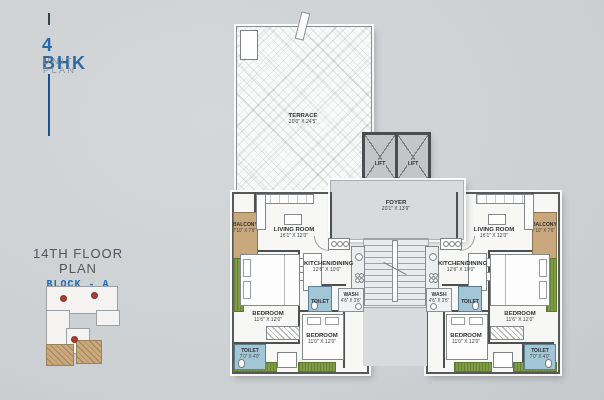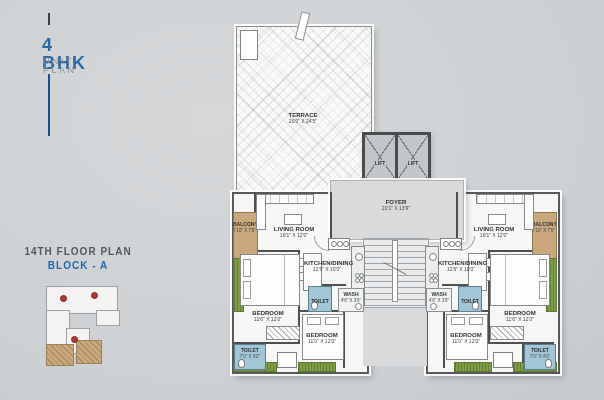--- a/index.html
+++ b/index.html
@@ -8,21 +8,21 @@
     font-family:"Liberation Sans","DejaVu Sans",sans-serif;
     background:radial-gradient(ellipse at 35% 30%, #d5d7d9 0%, #cdd0d2 70%, #c6c9cb 100%);
   }
   .abs{position:absolute;}
   .shadowed{box-shadow:3px 4px 6px rgba(55,60,66,.30);}
   
   .tick{width:2px;height:12px;background:#35404c;}
   .title-main{color:#2c69a5;font-size:18px;font-weight:bold;letter-spacing:2px;line-height:1;}
   .title-sub{color:#8d9296;font-size:9px;letter-spacing:2.5px;line-height:1;}
   .vline{width:2px;height:62px;background:#1d4f8a;}
-  .floor-line1{color:#53575c;font-size:10px;font-weight:bold;letter-spacing:1px;text-align:center;width:120px;}
+  .floor-line1{color:#53575c;font-size:13px;font-weight:normal;letter-spacing:1px;text-align:center;width:120px;}
   .floor-line2{color:#1f6ab0;font-size:10px;font-weight:bold;letter-spacing:1px;text-align:center;width:120px;}
   
   .kp-room{background:#f4f3f1;border:1px solid #9ba1a5;}
   .kp-tan{background:#c9a87e;border:1px solid #9a8258;
     background-image:repeating-linear-gradient(45deg, rgba(120,90,50,.35) 0 1px, transparent 1px 4px);}
   .kp-dot{width:5px;height:5px;border-radius:50%;background:#b13b33;border:1px solid #7d241f;}
   
   .unit{background:#f7f7f6;border:2px solid #56585a;outline:2px solid rgba(255,255,255,.9);}
   .terrace{background-color:#f8f9f9;border:1px solid #8a8d8f;outline:2px solid rgba(255,255,255,.9);
     background-image:
@@ -65,21 +65,21 @@
 
 <div class="abs" style="left:0;top:0;">
   <div class="abs tick" style="left:48px;top:13px;"></div>
   <div class="abs title-main" style="left:42px;top:36px;">4 BHK</div>
   <div class="abs title-sub" style="left:43px;top:57px;">UNIT PLAN</div>
   <div class="abs vline" style="left:48px;top:74px;"></div>
 </div>
 
 <div class="abs" style="left:18px;top:246px;">
   <div class="floor-line1">14TH FLOOR PLAN</div>
-  <div class="floor-line2" style="margin-top:3px;">BLOCK - A</div>
+  <div class="floor-line2" style="margin-top:3px;font-family:Liberation Mono, monospace;">BLOCK - A</div>
 </div>
 
 <div class="abs" style="left:38px;top:284px;width:90px;height:86px;">
   <div class="abs kp-room" style="left:8px;top:2px;width:70px;height:26px;"></div>
   <div class="abs kp-room" style="left:8px;top:26px;width:22px;height:42px;"></div>
   <div class="abs kp-room" style="left:28px;top:44px;width:22px;height:24px;"></div>
   <div class="abs kp-room" style="left:58px;top:26px;width:22px;height:14px;"></div>
   <div class="abs kp-tan" style="left:8px;top:60px;width:26px;height:20px;"></div>
   <div class="abs kp-tan" style="left:38px;top:56px;width:24px;height:22px;"></div>
   <div class="abs kp-dot" style="left:22px;top:11px;"></div>

